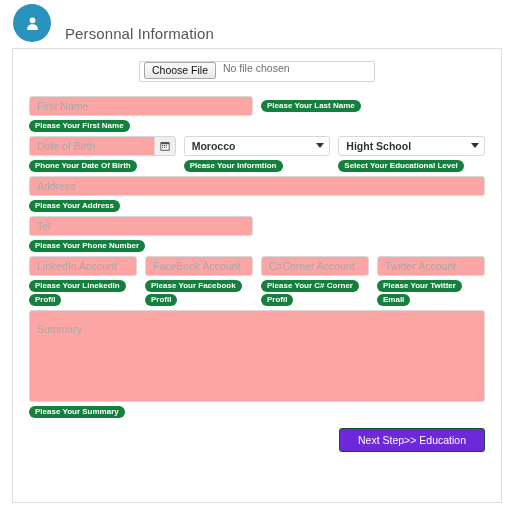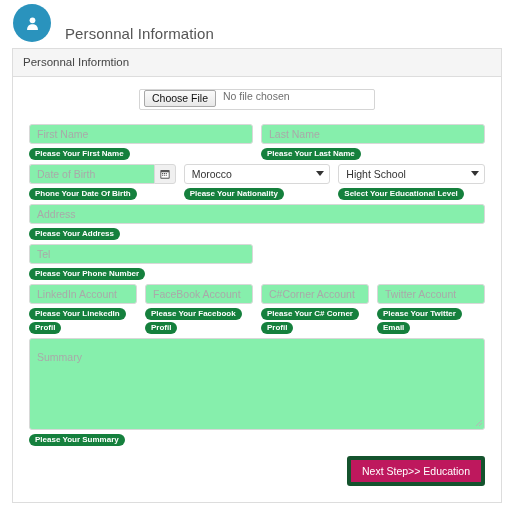--- a/index.html
+++ b/index.html
@@ -72,21 +72,21 @@
   .col-4  { width: 33.333%; }
   .col-3  { width: 25%; }
   .col-12 { width: 100%; }
 
   .fld {
     box-sizing: border-box;
     width: 100%;
     height: 20px;
     border: 1px solid #d8d8d8;
     border-radius: 3px;
-    background: #86efac;
+    background: #fca5a5;
     font-family: "Liberation Sans", sans-serif;
     font-size: 10.5px;
     color: #333333;
     padding: 0 7px;
     outline: none;
   }
   .fld::placeholder { color: #a9a9a9; opacity: 1; }
 
   
   .file-row {
@@ -153,20 +153,21 @@
     border: 1px solid #d8d8d8;
     border-radius: 3px;
     background: #ffffff;
     font-family: "Liberation Sans", sans-serif;
     font-size: 10.5px;
     color: #333333;
     padding: 0 18px 0 7px;
     line-height: 18px;
     white-space: nowrap;
     overflow: hidden;
+    font-weight: bold;
   }
   .caret {
     position: absolute;
     right: 6px;
     top: 7px;
     width: 0; height: 0;
     border-left: 4px solid transparent;
     border-right: 4px solid transparent;
     border-top: 5px solid #333333;
     pointer-events: none;
@@ -203,66 +204,64 @@
     pointer-events: none;
   }
 
   
   .footer-row {
     display: flex;
     justify-content: flex-end;
     padding: 6px 4px 0 4px;
   }
   .next-btn {
-    background: #be185d;
-    border: 4px solid #14532d;
+    background: #6d28d9;
+    border: 1px solid #14532d;
     border-radius: 3px;
     color: #ffffff;
     font-family: "Liberation Sans", sans-serif;
     font-size: 10.5px;
-    padding: 5px 11px;
+    padding: 5px 18px;
     cursor: pointer;
     white-space: nowrap;
   }
 </style>
 </head>
 <body>
 
 <div class="page-header">
   <div class="avatar">
     <svg width="17" height="17" viewBox="0 0 20 20">
       <circle cx="10" cy="6.2" r="3.4" fill="#ffffff"></circle>
       <path d="M3.6 17.5 C3.6 12.8 6.4 10.8 10 10.8 C13.6 10.8 16.4 12.8 16.4 17.5 Z" fill="#ffffff"></path>
     </svg>
   </div>
   <div class="page-title">Personnal Information</div>
 </div>
 
 <div class="panel">
 
-  <div class="panel-heading">Personnal Informtion</div>
 
   <div class="panel-body">
 
     <div class="file-row">
       <div class="file-box">
         <button class="file-btn">Choose File</button>
         <span class="file-name">No file chosen</span>
       </div>
     </div>
 
     <div class="row">
       <div class="col col-6">
         <input class="fld" type="text" placeholder="First Name" style="">
         <div class="badge-line">
           <span class="badge">Please Your First Name</span>
         </div>
       </div>
       <div class="col col-6">
-        <input class="fld" type="text" placeholder="Last Name" style="">
         <div class="badge-line">
           <span class="badge">Please Your Last Name</span>
         </div>
       </div>
     </div>
 
     <div class="row">
       <div class="col col-4">
         <div class="input-group">
           <input class="fld" type="text" placeholder="Date of Birth" style="">
@@ -283,21 +282,21 @@
           <span class="badge">Phone Your Date Of Birth</span>
         </div>
       </div>
 
       <div class="col col-4">
         <div class="sel-wrap">
           <div class="sel">Morocco</div>
           <span class="caret"></span>
         </div>
         <div class="badge-line">
-          <span class="badge">Please Your Nationality</span>
+          <span class="badge">Please Your Informtion</span>
         </div>
       </div>
 
       <div class="col col-4">
         <div class="sel-wrap">
           <div class="sel">Hight School</div>
           <span class="caret"></span>
         </div>
         <div class="badge-line">
           <span class="badge">Select Your Educational Level</span>

